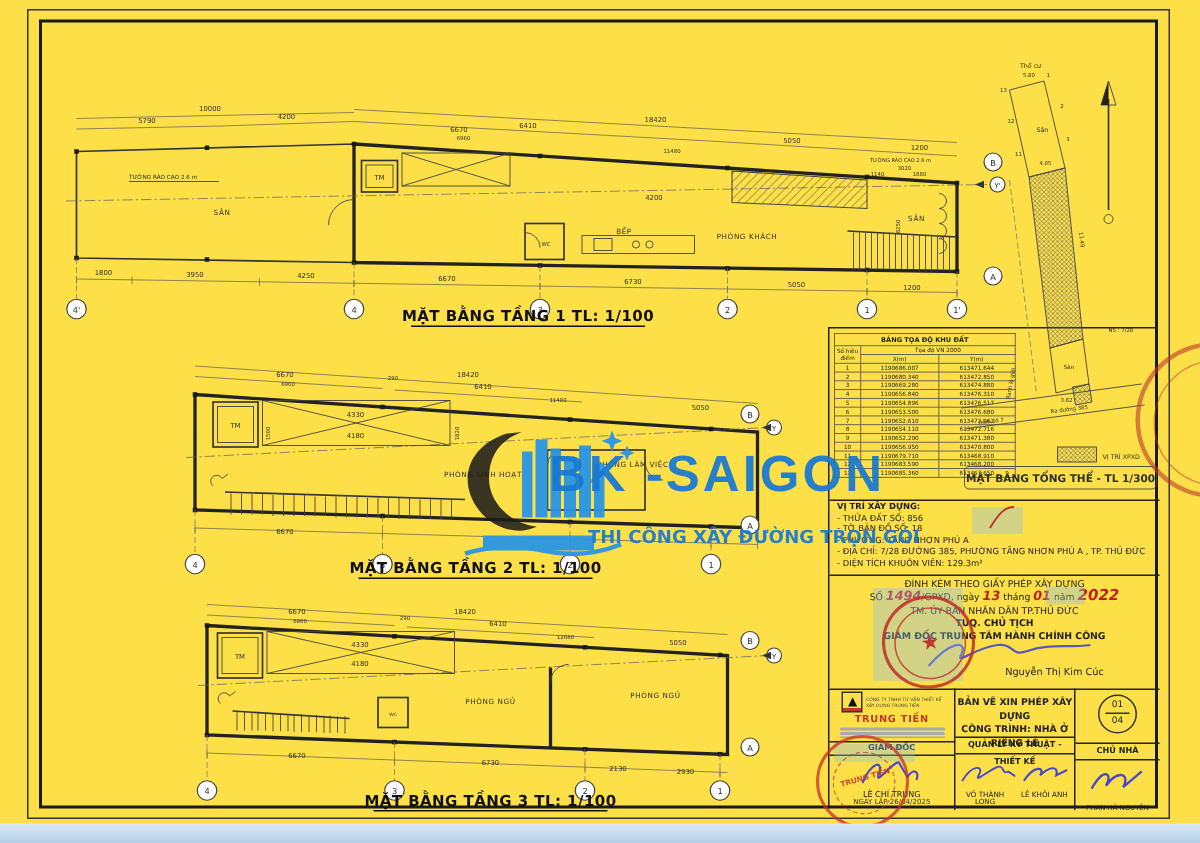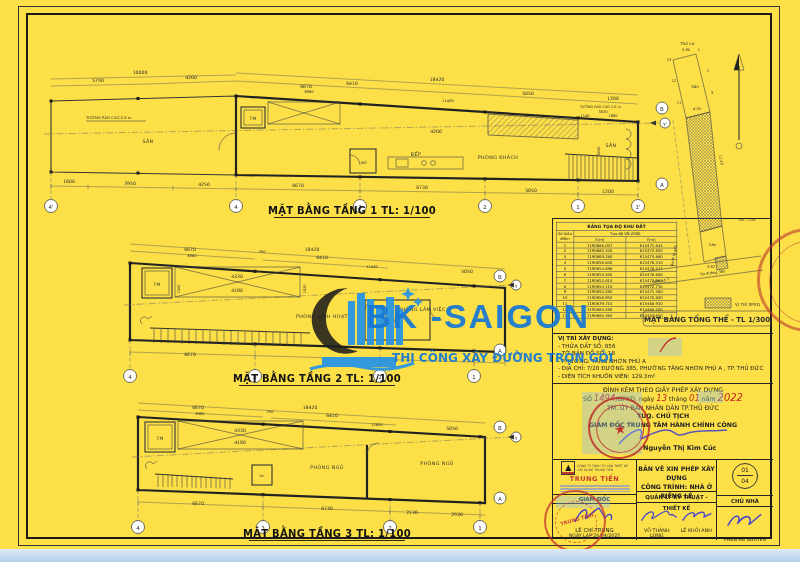--- a/index.html
+++ b/index.html
@@ -42,24 +42,24 @@
   table.coord{border-collapse:collapse;width:207px;font-size:6.5px;}
   table.coord th,table.coord td{border:1px solid #555;text-align:center;padding:.5px 1px;
         font-weight:normal;color:#222;}
   table.coord th.tt{font-weight:bold;font-size:7.5px;padding:2px 0;}
   
   .rc-loc{position:absolute;left:5px;top:116px;width:212px;font-size:5.6px;line-height:7.6px;color:#222;}
   .rc-loc .hd{font-weight:bold;}
   
   .rc-permit{position:absolute;left:0;top:167px;width:220px;text-align:center;font-size:6.2px;line-height:8.4px;}
   .rc-permit .b{font-weight:bold;}
-  .hand{color:#c02020;font-weight:normal;font-style:italic;font-size:8.5px;}
+  .hand{color:#c02020;font-weight:bold;font-style:italic;font-size:8.5px;}
   .hand.big{font-size:10px;}
-  .permit-name{position:absolute;left:90px;top:225px;width:120px;text-align:left;
-        font-size:6.5px;font-weight:bold;}
+  .permit-name{position:absolute;left:90px;top:225px;width:120px;text-align:center;
+        font-size:6.5px;font-weight:normal;}
   
   .tblock{position:absolute;left:0;top:240px;width:220px;height:81px;display:flex;}
   .tb-col1{width:84px;border-right:1px solid #222;box-sizing:border-box;position:relative;
         display:flex;flex-direction:column;align-items:center;}
   .tb-col2{width:80px;border-right:1px solid #222;box-sizing:border-box;position:relative;}
   .tb-col3{flex:1;position:relative;}
   .co-head{display:flex;align-items:center;gap:2px;margin-top:2px;}
   .co-logo{width:12px;height:12px;border:1px solid #333;font-size:8px;line-height:11px;
         text-align:center;color:#111;position:relative;}
   .co-logo:after{content:"";position:absolute;left:0;bottom:0;width:100%;height:2px;background:#c0392b;}

